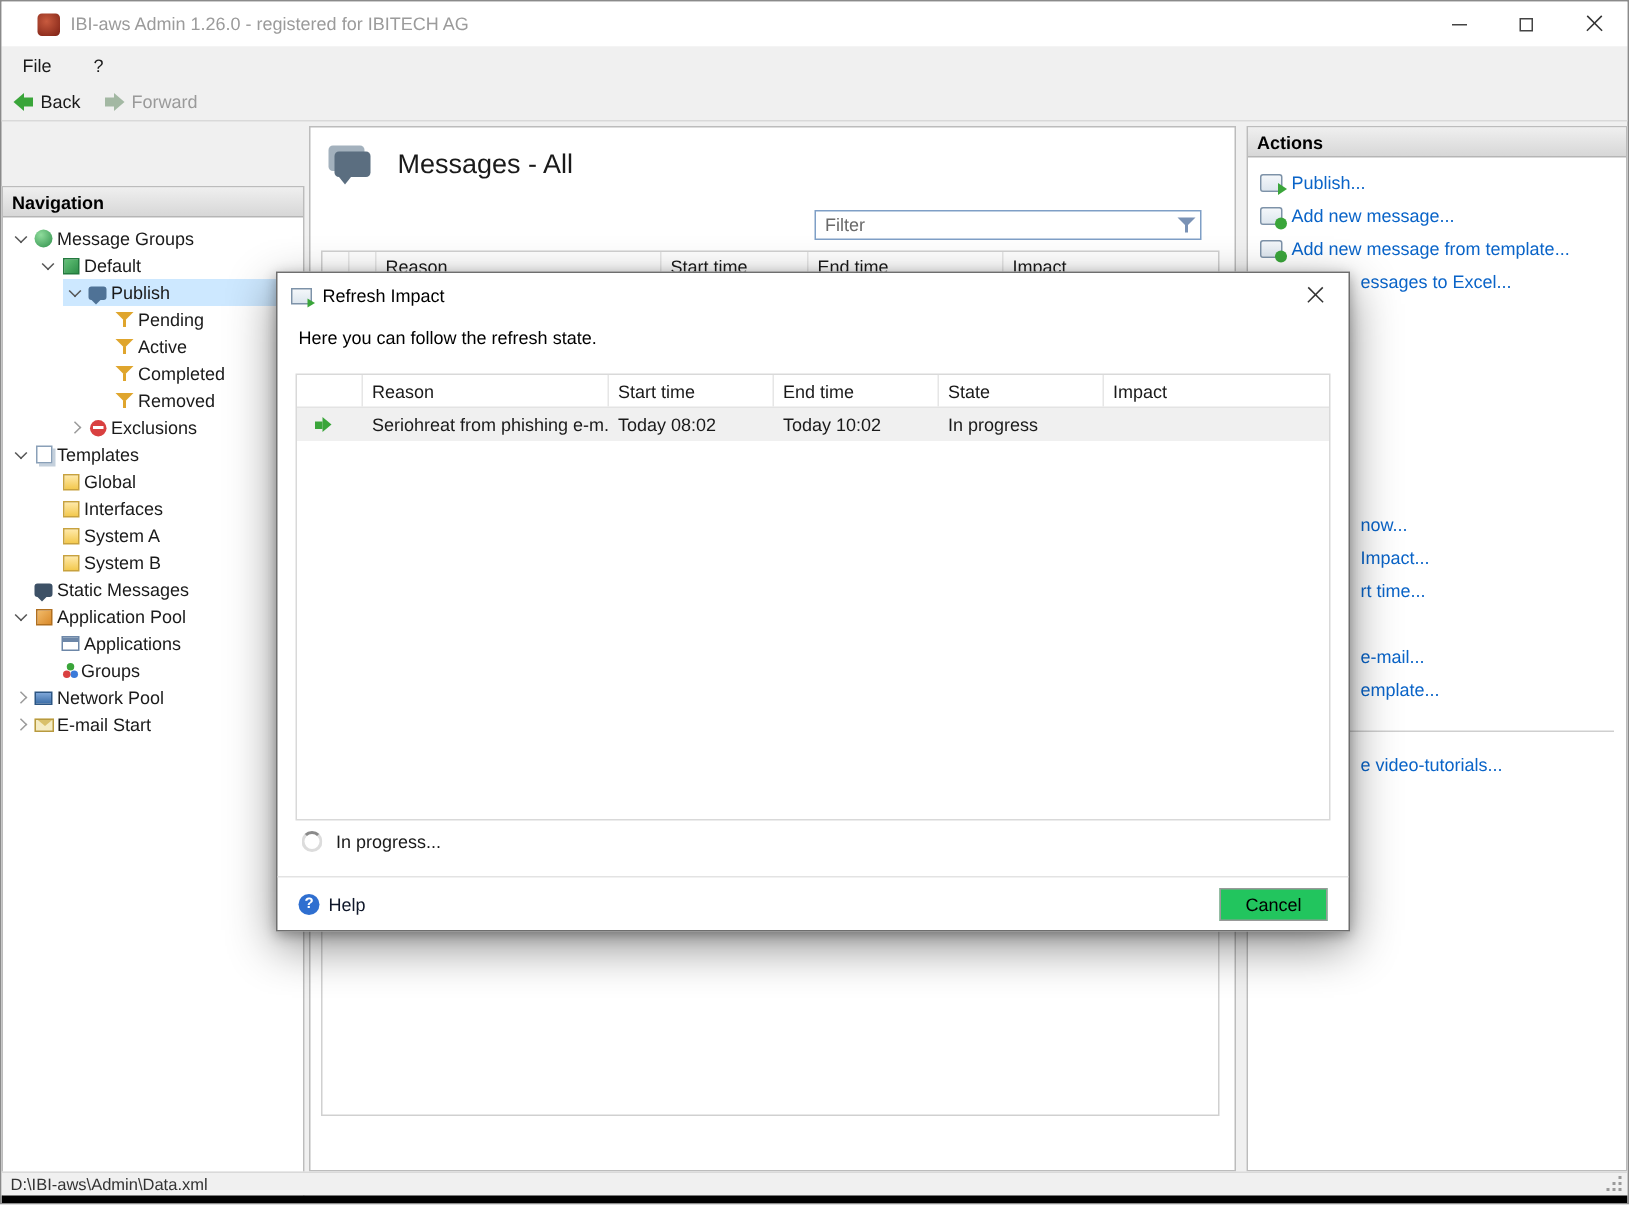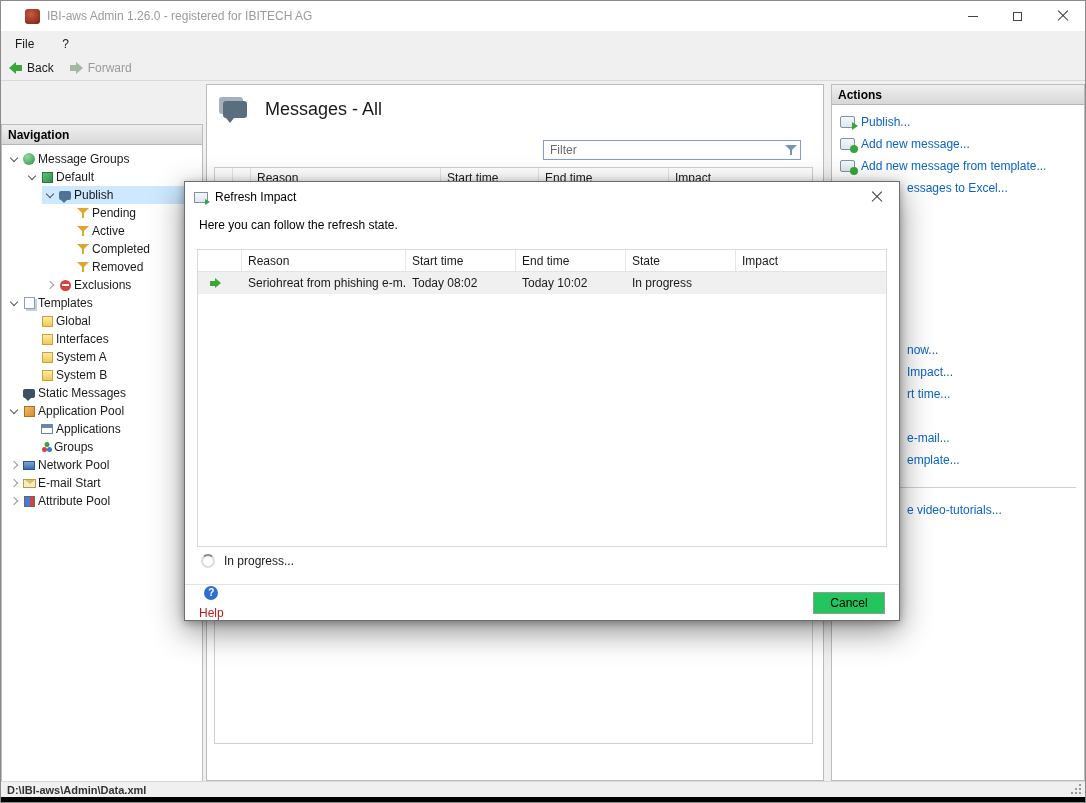--- a/index.html
+++ b/index.html
@@ -134,30 +134,30 @@
   .dc2 { width:110px; flex:none; }
   .dc3 { width:110px; flex:none; }
   .dc4 { width:110px; flex:none; }
   .dc5 { flex:1; border-right:none; }
   .dlg-progress { position:absolute; left:16px; top:372px; display:flex; align-items:center; gap:9px; }
   .spinner { width:14px; height:14px; border-radius:50%; border:2px solid #dcdcdc; border-top-color:#8a8a8a;
     animation:spin 1s linear infinite; flex:none; }
   @keyframes spin { to { transform:rotate(360deg); } }
   .dlg-sep { position:absolute; left:0; right:0; top:402px; border-top:1px solid #e3e3e3; }
   .dlg-footer { position:absolute; left:0; right:0; top:403px; bottom:0; display:flex; align-items:center; padding:0 14px; }
-  .help-link { display:flex; align-items:center; gap:6px; color:#b91c1c; text-decoration:none; cursor:pointer;flex-direction:column; }
+  .help-link { display:flex; gap:6px; color:#0f172a; text-decoration:none; cursor:pointer; }
   .help-icon { width:14px; height:14px; border-radius:50%; background:#2f6fd0; color:#fff; display:inline-flex;
     align-items:center; justify-content:center; font-size:10px; font-weight:bold; }
   .help-icon::before { content:"?"; }
   .cancel-btn { margin-left:auto; width:72px; height:22px; background:#22c55e; border:1px solid #999;
     font:12px "Liberation Sans",sans-serif; color:#000; }
 
   
   .statusbar { position:absolute; left:0; right:0; top:780px; height:16px; background:#f0f0f0;
-    border-top:1px solid #d9d9d9; font-size:11px; color:#333; padding:2px 0 0 6px;font-weight:bold; }
+    border-top:1px solid #d9d9d9; font-size:11px; color:#333; padding:2px 0 0 6px; }
   .grip { position:absolute; right:4px; bottom:3px; width:10px; height:10px; }
   .grip::before { content:""; position:absolute; right:0; top:0; width:2px; height:2px; background:#9a9a9a;
     box-shadow:0 4px 0 #9a9a9a, 0 8px 0 #9a9a9a, -4px 4px 0 #9a9a9a, -4px 8px 0 #9a9a9a, -8px 8px 0 #9a9a9a; }
   .taskbar-strip { position:absolute; left:0; right:0; top:796px; height:7px; background:#000; }
 </style>
 </head>
 <body>
 
 <div class="screen">
 
@@ -317,27 +317,20 @@
             <span class="i-monitor"></span>
           </span>
         <span class="tlabel">Network Pool</span>
       </div>
       <div class="tree-row lvl0">
         <span class="chev right"></span>
         <span class="ti">
             <span class="i-envelope"></span>
           </span>
         <span class="tlabel">E-mail Start</span>
-      </div>
-      <div class="tree-row lvl0">
-        <span class="chev right"></span>
-        <span class="ti">
-            <span class="i-grid"></span>
-          </span>
-        <span class="tlabel">Attribute Pool</span>
       </div>
     </div>
   </div>
 
   <div class="panel main-panel">
     <div class="main-header">
       <span class="hdr-bubble"></span>
       <span class="main-title">Messages - All</span>
     </div>
     <div class="filter-box">

